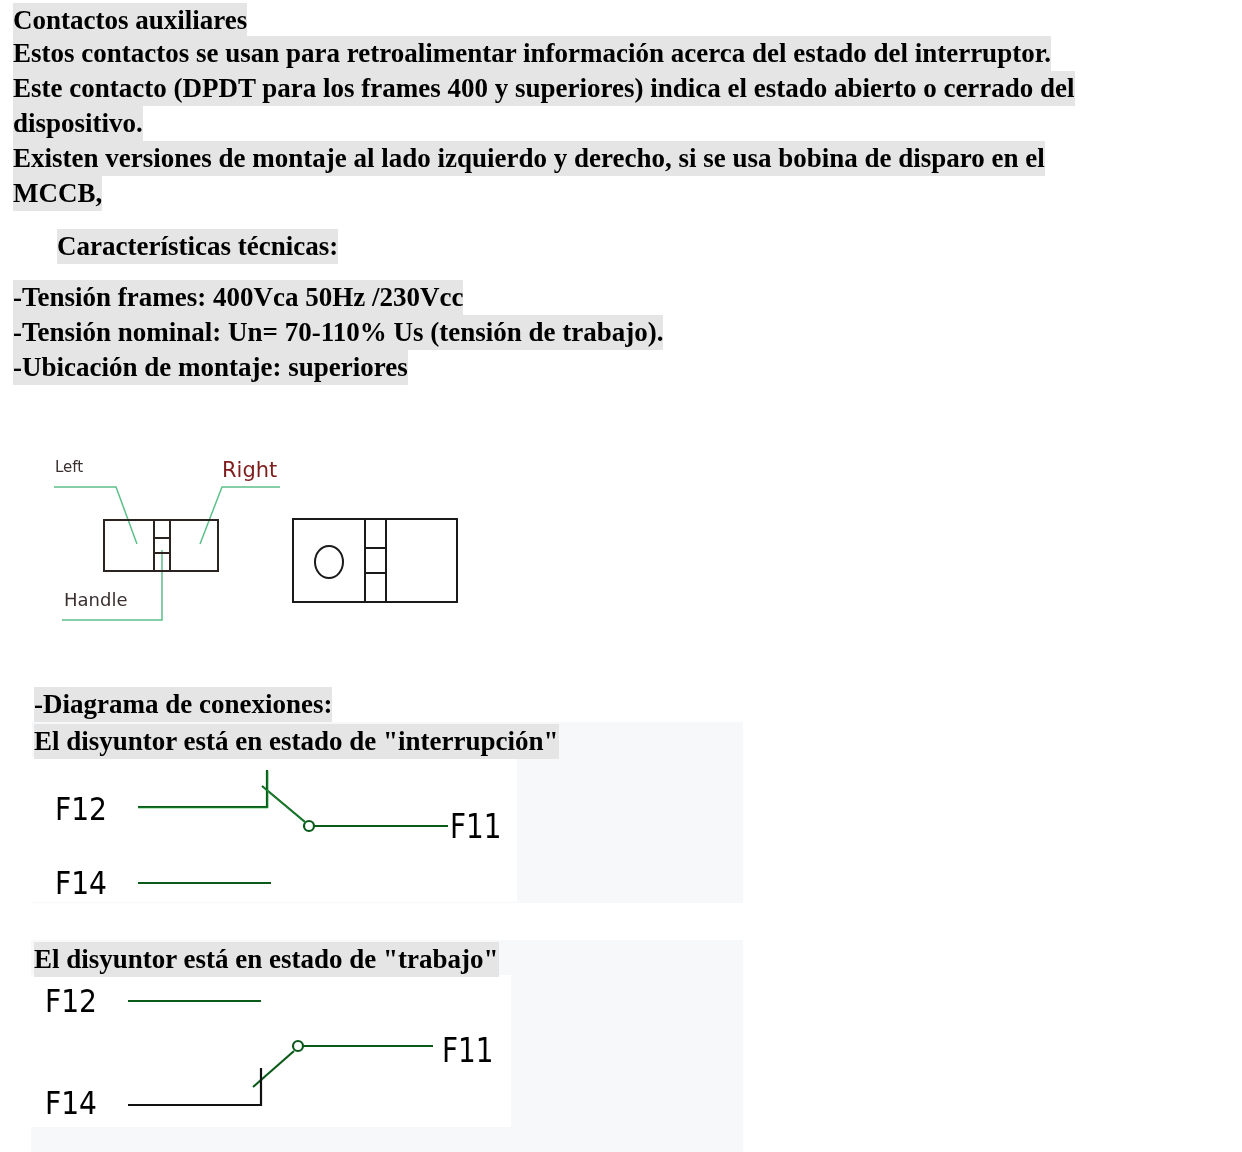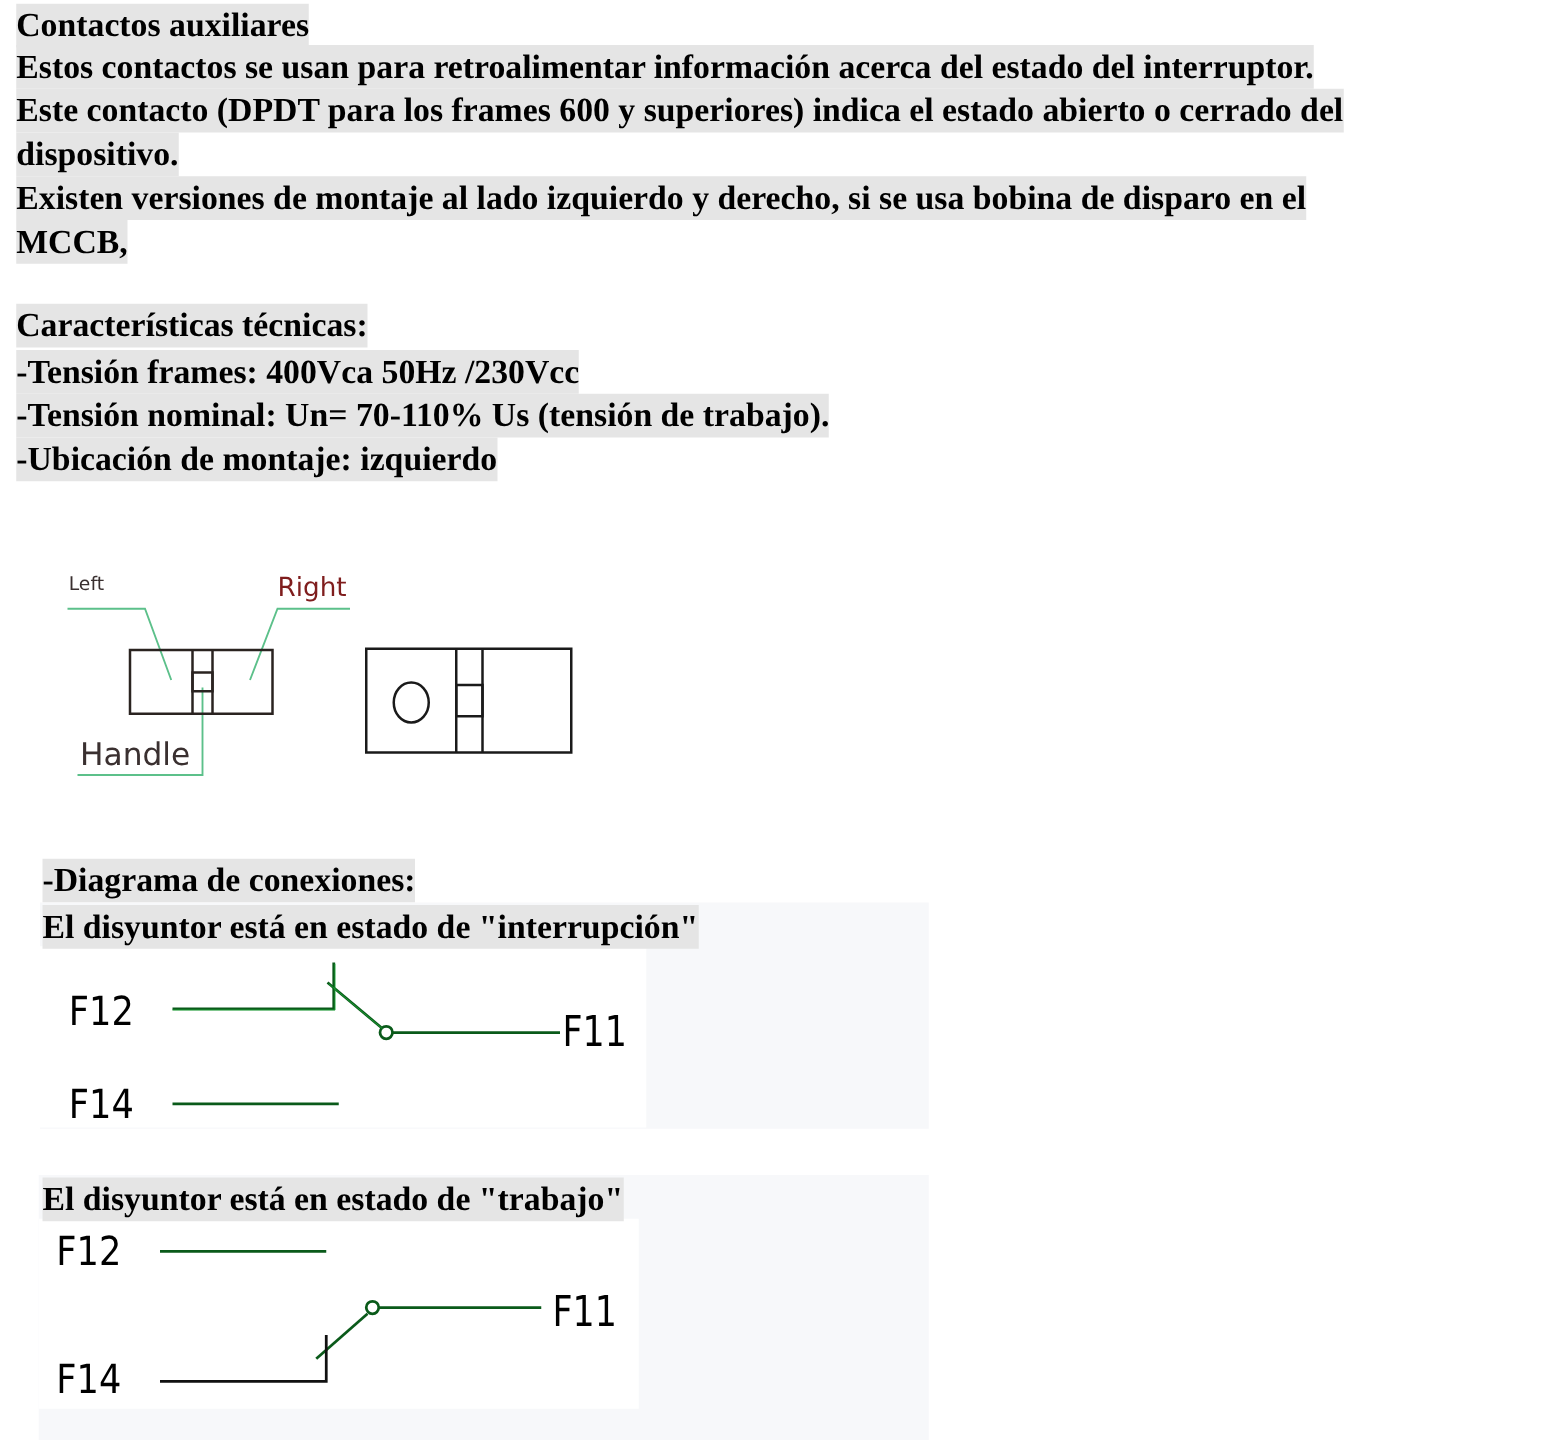--- a/index.html
+++ b/index.html
@@ -16,43 +16,43 @@
 </head>
 <body>
 
 <div class="line" style="top:3px;">
   <span class="hl">Contactos auxiliares</span>
 </div>
 <div class="line" style="top:36px;text-decoration:underline;">
   <span class="hl">Estos contactos se usan para retroalimentar información acerca del estado del interruptor.</span>
 </div>
 <div class="line" style="top:71px;">
-  <span class="hl">Este contacto (DPDT para los frames 600 y superiores) indica el estado abierto o cerrado del</span>
+  <span class="hl">Este contacto (DPDT para los frames 400 y superiores) indica el estado abierto o cerrado del</span>
 </div>
 <div class="line" style="top:106px;">
   <span class="hl">dispositivo.</span>
 </div>
 <div class="line" style="top:141px;">
   <span class="hl">Existen versiones de montaje al lado izquierdo y derecho, si se usa bobina de disparo en el</span>
 </div>
 <div class="line" style="top:176px;text-align:center;">
   <span class="hl">MCCB,</span>
 </div>
 
-<div class="line" style="top:243px;">
+<div class="line" style="top:229px;margin-left:44px;">
   <span class="hl">Características técnicas:</span>
 </div>
 <div class="line" style="top:280px;">
   <span class="hl">-Tensión frames: 400Vca 50Hz /230Vcc</span>
 </div>
 <div class="line" style="top:315px;">
   <span class="hl">-Tensión nominal: Un= 70-110% Us (tensión de trabajo).</span>
 </div>
 <div class="line" style="top:350px;">
-  <span class="hl">-Ubicación de montaje: izquierdo</span>
+  <span class="hl">-Ubicación de montaje: superiores</span>
 </div>
 
 <svg width="480" height="200" style="left:0; top:440px;" viewBox="0 440 480 200">
   <g fill="none" stroke="#5cc08a" stroke-width="1.5">
     <polyline points="54,487 116,487 137,544"></polyline>
     <polyline points="280,487 222,487 200,544"></polyline>
     <polyline points="62,620 162,620 162,550"></polyline>
   </g>
   <g fill="none" stroke="#2a2320" stroke-width="2">
     <rect x="104" y="520" width="114" height="51"></rect>
@@ -63,21 +63,21 @@
   <g fill="none" stroke="#1a1a1a" stroke-width="2">
     <rect x="293" y="519" width="164" height="83"></rect>
     <line x1="365" y1="519" x2="365" y2="602"></line>
     <line x1="386" y1="519" x2="386" y2="602"></line>
     <rect x="365" y="548" width="21" height="25"></rect>
     <ellipse cx="329" cy="562" rx="14" ry="16"></ellipse>
   </g>
 </svg>
 <div class="lbl" style="position:absolute; left:55px; top:458px; font-size:15px; color:#3a3030;">Left</div>
 <div class="lbl" style="position:absolute; left:222px; top:458px; font-size:21px; color:#7f1d1d;">Right</div>
-<div class="lbl" style="position:absolute; left:64px; top:589px; font-size:25px; color:#3a3030;">Handle</div>
+<div class="lbl" style="position:absolute; left:64px; top:589px; font-size:18px; color:#3a3030;">Handle</div>
 
 <div style="position:absolute; left:34px; top:653px;margin-top:34px;">
   <span class="hl">-Diagrama de conexiones:</span>
 </div>
 
 <div class="panel" style="left:32px; top:722px; width:711px; height:181px;"></div>
 <div class="panel-inner" style="left:32px; top:757px; width:485px; height:145px;"></div>
 <div style="position:absolute; left:34px; top:724px;">
   <span class="hl">El disyuntor está en estado de "interrupción"</span>
 </div>

